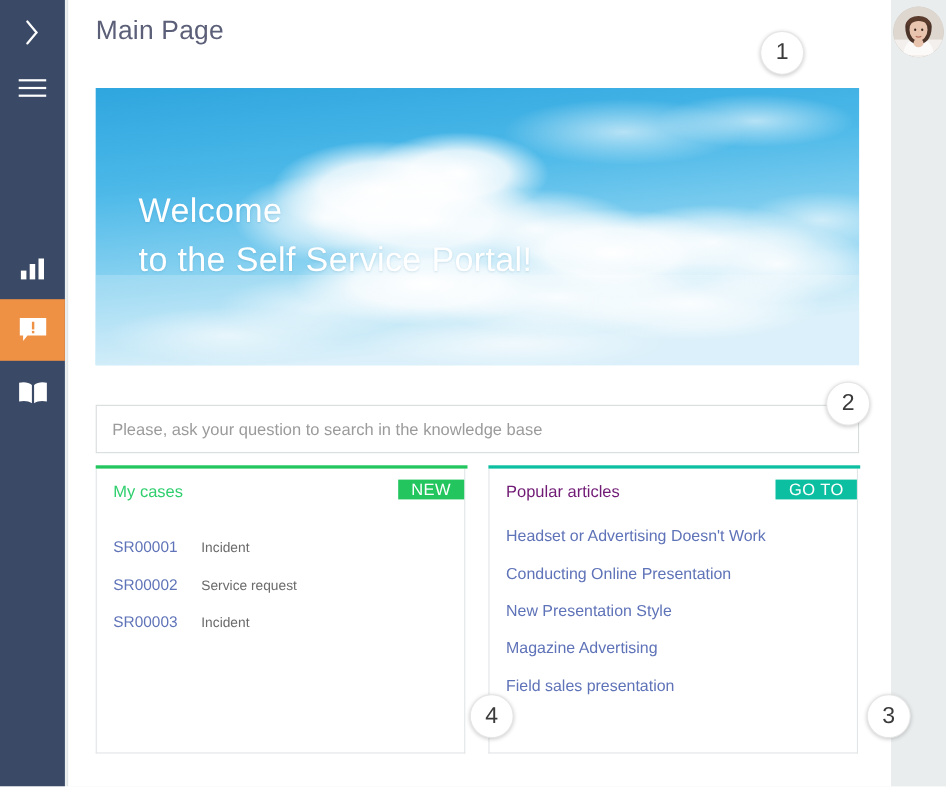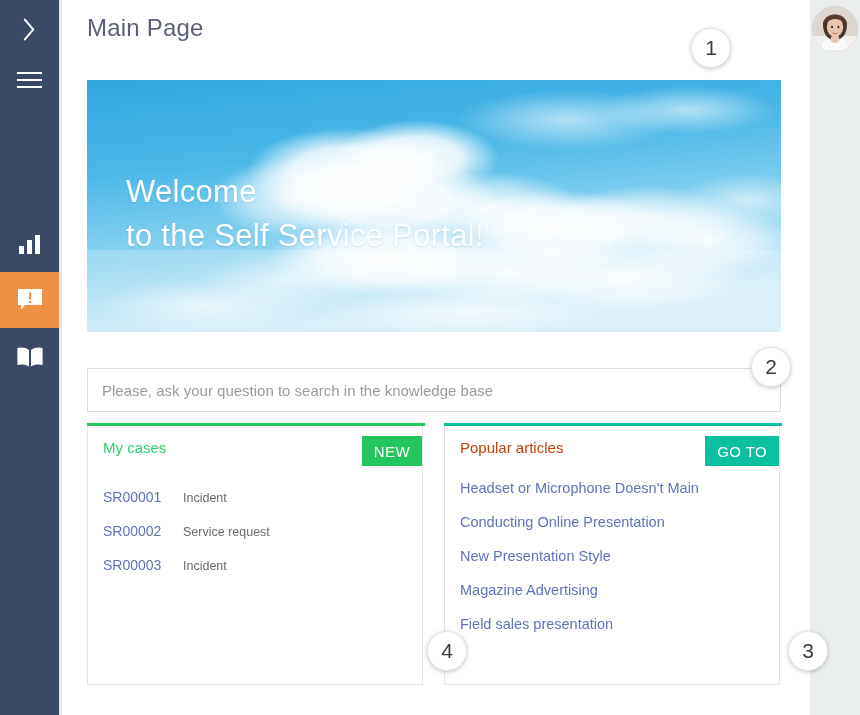--- a/index.html
+++ b/index.html
@@ -145,25 +145,25 @@
   #panel-articles .topbar { width: 338px; background: #0dbfa1; }
 
   .panel-head {
     position: relative; height: 45px;
   }
   .panel-title {
     position: absolute; left: 15px; top: 13px;
     font-size: 15px;
   }
   #panel-cases .panel-title { color: #2fcf6e; }
-  #panel-articles .panel-title { color: #c2410c; }
+  #panel-articles .panel-title { color: #701a75; }
 
   .panel-btn {
     position: absolute; right: 0px; top: 10px;
-    height: 30px; padding: 0 12px;
+    height: 18px; padding: 0 12px;
     display: flex; align-items: center; justify-content: center;
     color: #ffffff; font-size: 15px; letter-spacing: .4px;
     cursor: pointer; border: 0;
     font-family: "Liberation Sans", sans-serif;
   }
   #btn-new { background: #22c55e; }
   #btn-goto { background: #0dbfa1; }
 
   
   .case-row {
@@ -339,21 +339,21 @@
     <div class="badge" id="badge4">4</div>
 
     <div class="panel" id="panel-articles">
       <div class="topbar"></div>
       <div class="panel-head">
         <div class="panel-title">Popular articles</div>
         <button class="panel-btn" id="btn-goto">GO TO</button>
       </div>
 
       <div class="article-row">
-        <span class="article-link">Headset or Microphone Doesn't Main</span>
+        <span class="article-link">Headset or Advertising Doesn't Work</span>
       </div>
       <div class="article-row">
         <span class="article-link">Conducting Online Presentation</span>
       </div>
       <div class="article-row">
         <span class="article-link">New Presentation Style</span>
       </div>
       <div class="article-row">
         <span class="article-link">Magazine Advertising</span>
       </div>

